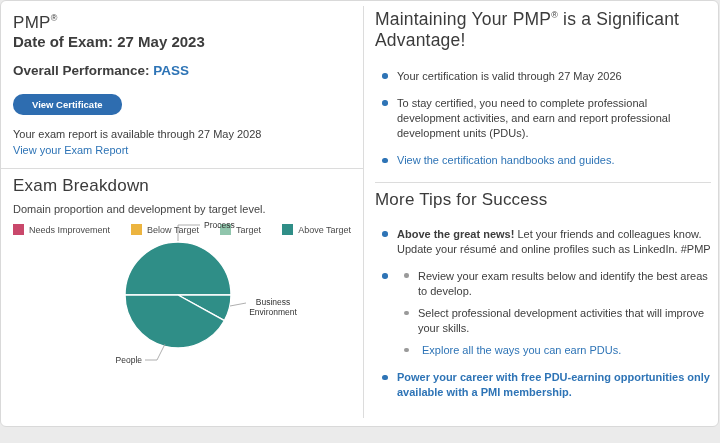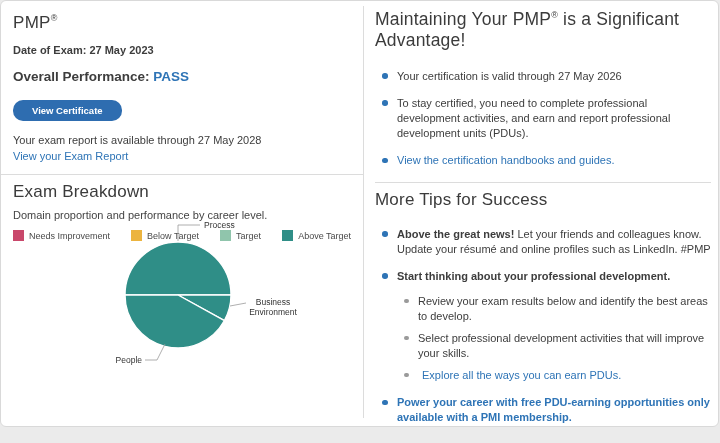--- a/index.html
+++ b/index.html
@@ -28,21 +28,21 @@
     padding: 0 12px;
   }
   h1.page-title {
     margin-top: 12px;
     font-size: 17px;
     font-weight: 400;
     color: #3b3b3b;
     letter-spacing: 0.3px;
   }
   h1.page-title sup { font-size: 9px; }
-  .exam-date { margin-top: 11px; font-size: 11px; font-weight: bold; }
+  .exam-date { font-size: 15px; font-weight: bold; }
   .overall { margin-top: 13px; font-size: 13.5px; font-weight: bold; }
   .overall .pass { color: #2e74b6; }
   .btn {
     margin-top: 16px;
     display: inline-block;
     background: #2e6db0;
     color: #fff;
     font-family: inherit;
     font-size: 9.5px;
     font-weight: bold;
@@ -152,21 +152,21 @@
     </div>
 
     <button class="btn">View Certificate</button>
 
     <div class="report-note">Your exam report is available through 27 May 2028</div>
     <a class="link report-link">View your Exam Report</a>
 
     <hr class="hr-left">
 
     <h2 class="section">Exam Breakdown</h2>
-    <div class="sub">Domain proportion and performance by career level.</div>
+    <div class="sub">Domain proportion and development by target level.</div>
 
     <div class="legend" id="legend">
         <span class="lg-item">
           <span class="lg-swatch" style="background: rgb(201, 72, 107);"></span>
           <span>Needs Improvement</span>
         </span>
         <span class="lg-item">
           <span class="lg-swatch" style="background: rgb(236, 180, 63);"></span>
           <span>Below Target</span>
         </span>
@@ -205,21 +205,20 @@
     </ul>
 
     <hr class="hr-right">
 
     <h2 class="section">More Tips for Success</h2>
 
     <ul class="blist">
       <li><b class="lead">Above the great news!</b><span> Let your friends and colleagues know. Update your résumé and online profiles such as LinkedIn. #PMP</span></li>
 
       <li>
-        <b class="lead">Start thinking about your professional development.</b>
         <ul class="sublist">
           <li>Review your exam results below and identify the best areas to develop.</li>
           <li>Select professional development activities that will improve your skills.</li>
           <li class="link">Explore all the ways you can earn PDUs.</li>
         </ul>
       </li>
 
       <li><a class="boldlink">Power your career with free PDU-earning opportunities only available with a PMI membership.</a></li>
     </ul>
   </div>

